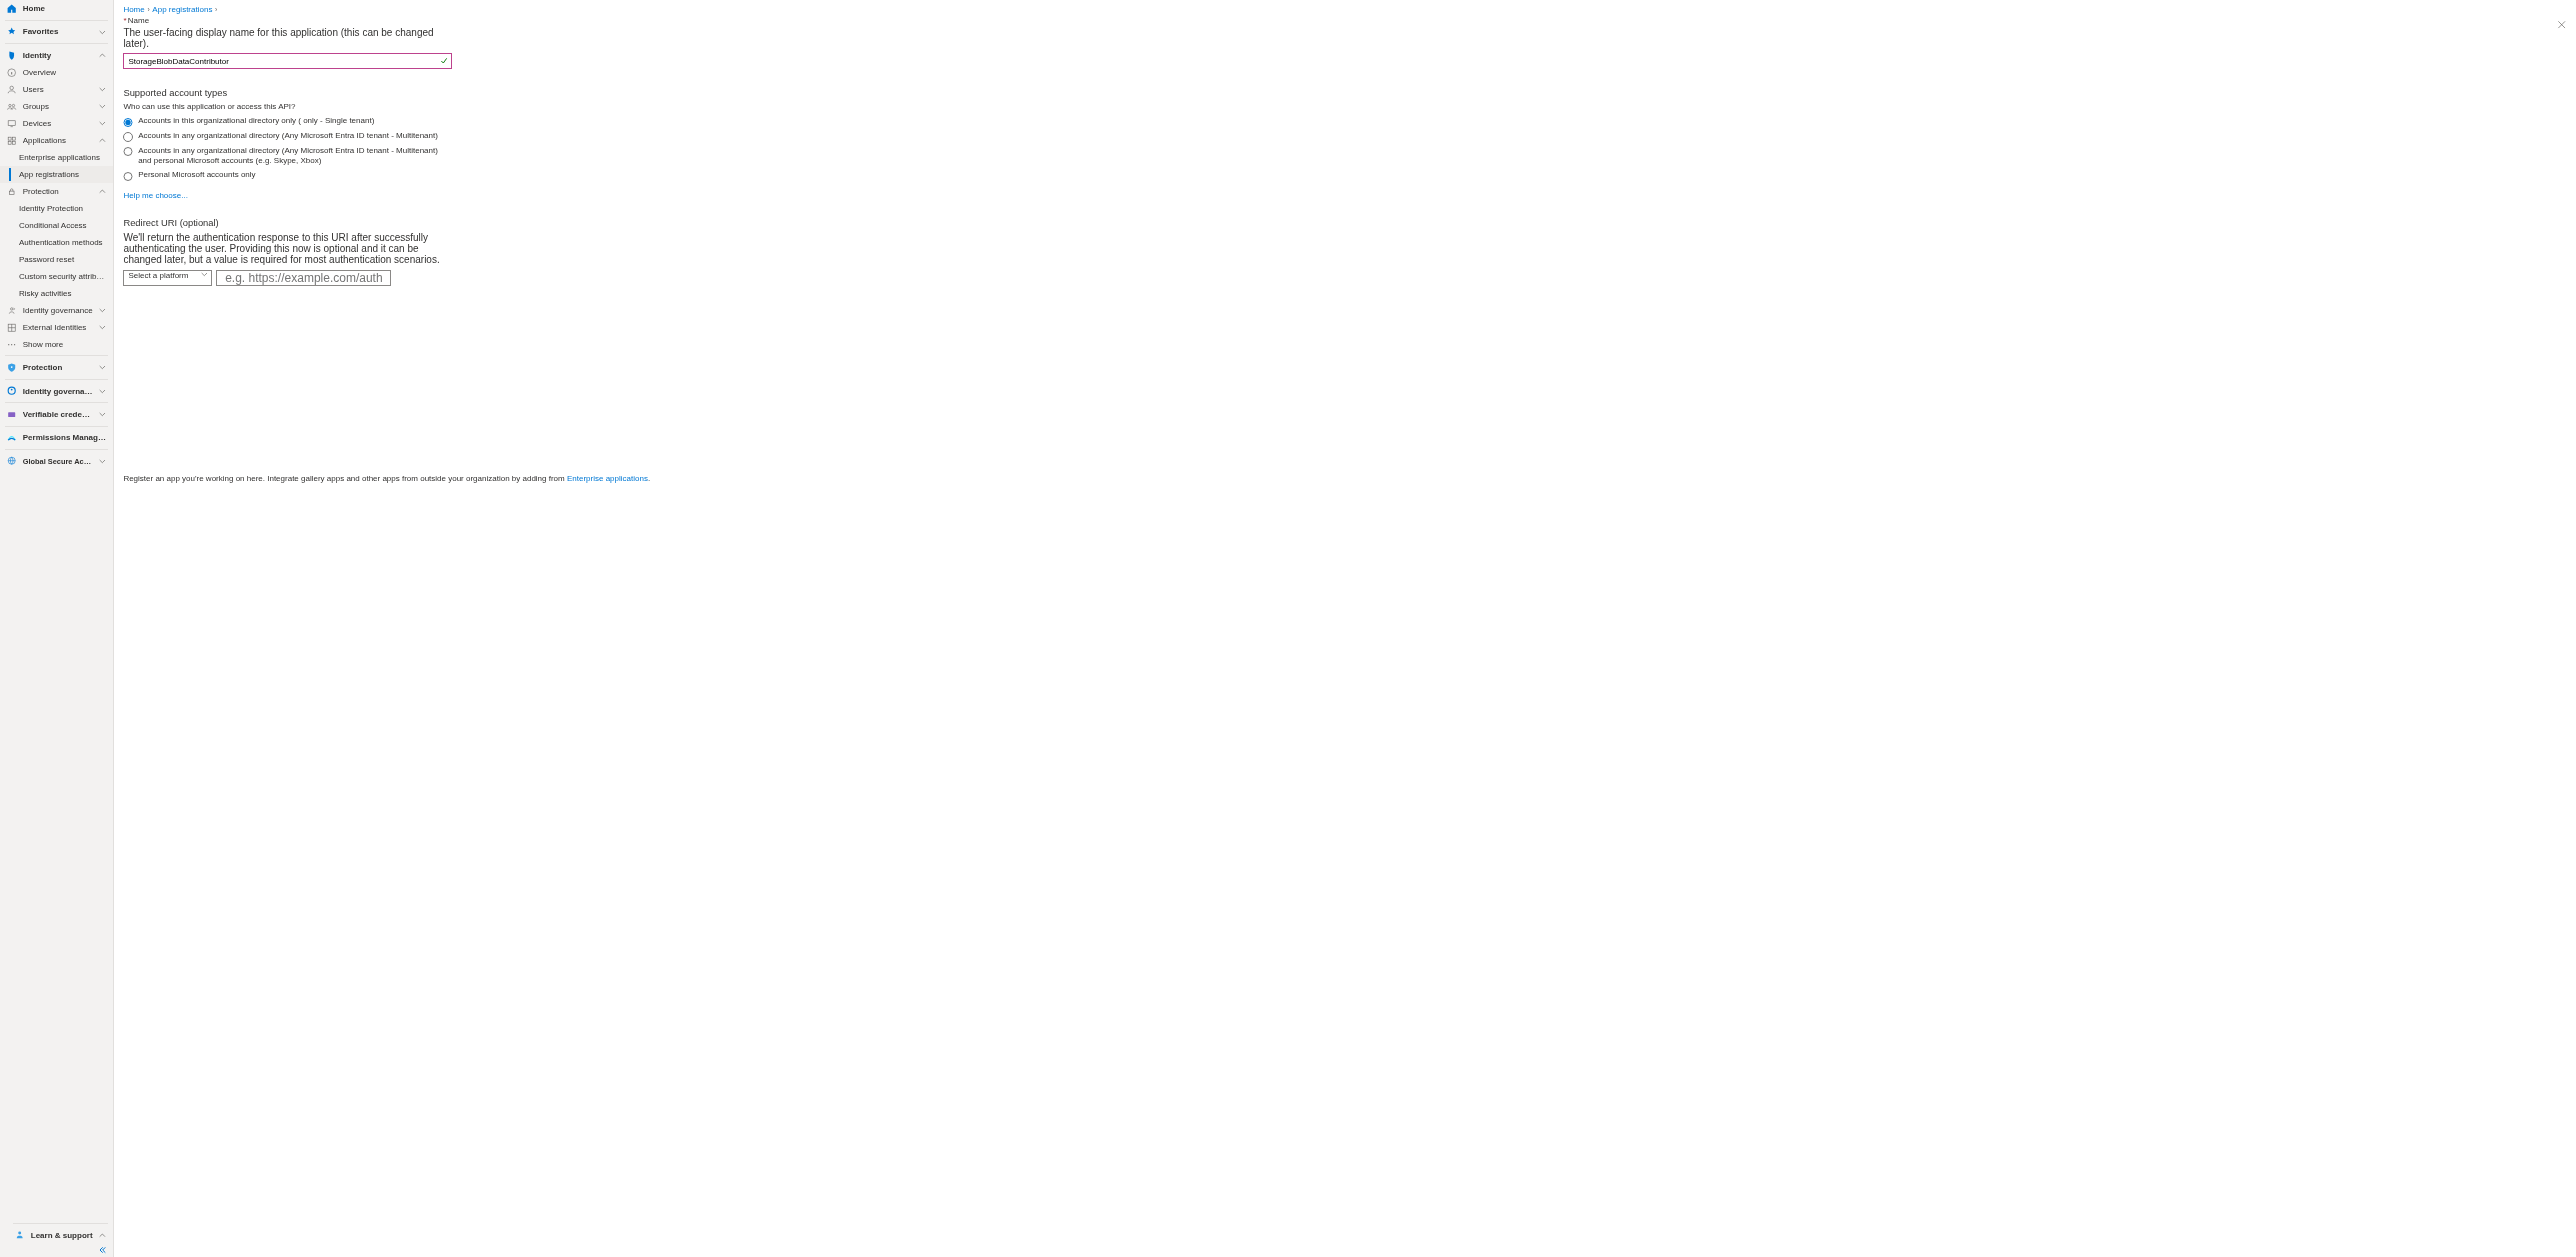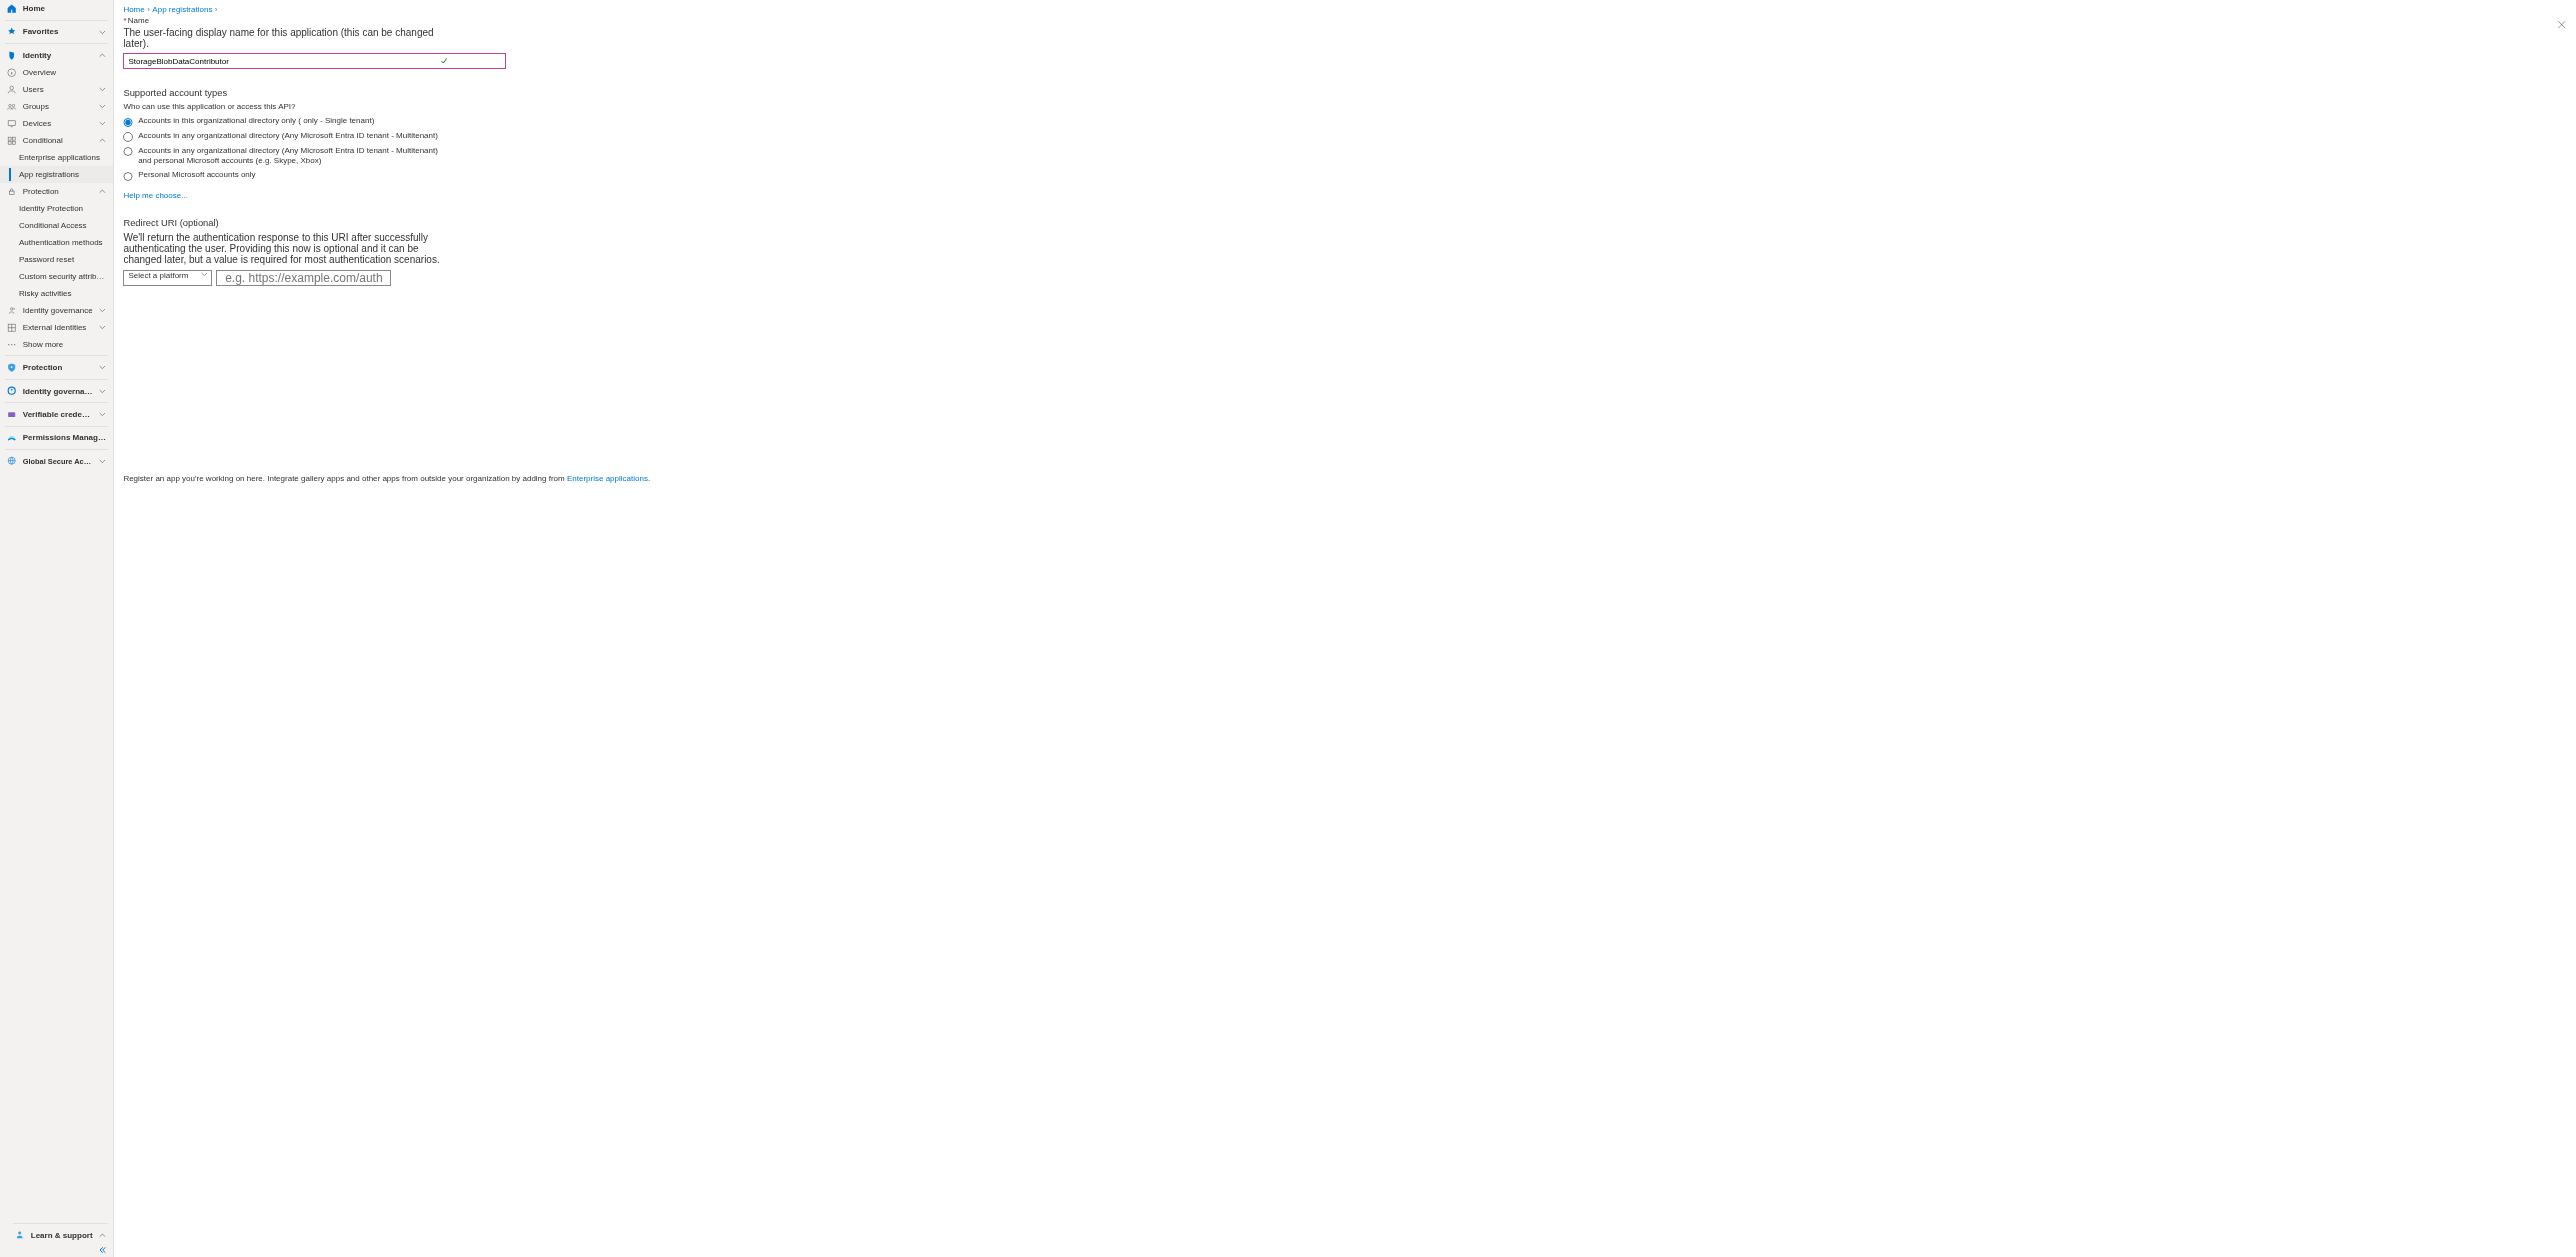--- a/index.html
+++ b/index.html
@@ -33,21 +33,21 @@
   
   .title-row { display:flex; align-items:center; gap:6.7px; margin-bottom: 12px;}
   .page-title { font-size: 13.4px; font-weight: 600; }
   .more { color:#605e5c; font-size:9.4px; cursor:pointer;}
   .close-x { position:absolute; top:20px; right:9.4px; cursor:pointer; color:#605e5c; }
   
   .field-block { margin-bottom: 17.5px; max-width: 332px;}
   .req-star { color:#a4262c; margin-right:1.3px;}
   .field-label { font-size:8px; margin-bottom:2.7px;}
   .field-desc { font-size:10px; color:#323130; margin-bottom:4px;}
-  .text-input { width: 383px; height:16px; border:0.7px solid #8a8886; padding:0 14.8px 0 4px; font-size:8px; font-family:inherit; outline:none;}
+  .text-input { width: 329px; height:16px; border:0.7px solid #8a8886; padding:0 14.8px 0 4px; font-size:8px; font-family:inherit; outline:none;}
   .text-input.valid { border-color:#bd428d; border-width:0.7px;}
   .input-wrap { position:relative; width:329px;}
   .input-check { position:absolute; right:4px; top:50%; transform:translateY(-50%); color:#107c10; pointer-events:none;}
   
   .section-head { font-size:9.4px; font-weight:400; margin-bottom:4px;}
   .section-sub { font-size:8px; margin-bottom:5.4px;}
   
   .radio-row { display:flex; align-items:flex-start; gap:5.4px; margin-bottom:4px; max-width:329px;}
   .radio-row input[type=radio]{ margin-top:1.3px; accent-color:#0078d4; width:9.4px; height:9.4px;}
   .radio-row label { font-size:8px; line-height:1.3;}
@@ -170,21 +170,21 @@
 
   <div class="nav-item">
     <span class="icon">
       <svg class="ico" viewBox="0 0 16 16">
           <rect x="2" y="2" width="5" height="5" stroke="#605e5c" fill="none"></rect>
           <rect x="9" y="2" width="5" height="5" stroke="#605e5c" fill="none"></rect>
           <rect x="2" y="9" width="5" height="5" stroke="#605e5c" fill="none"></rect>
           <rect x="9" y="9" width="5" height="5" stroke="#605e5c" fill="none"></rect>
         </svg>
     </span>
-    <span class="label">Conditional</span>
+    <span class="label">Applications</span>
     <span class="chev">
         <svg width="6.7" height="6.7" viewBox="0 0 10 10">
           <path d="M1 7l4-4 4 4" stroke="#605e5c" fill="none"></path>
         </svg>
       </span>
   </div>
   <div class="nav-item sub">
     <span class="label">Enterprise applications</span>
   </div>
   <div class="nav-item sub selected">

